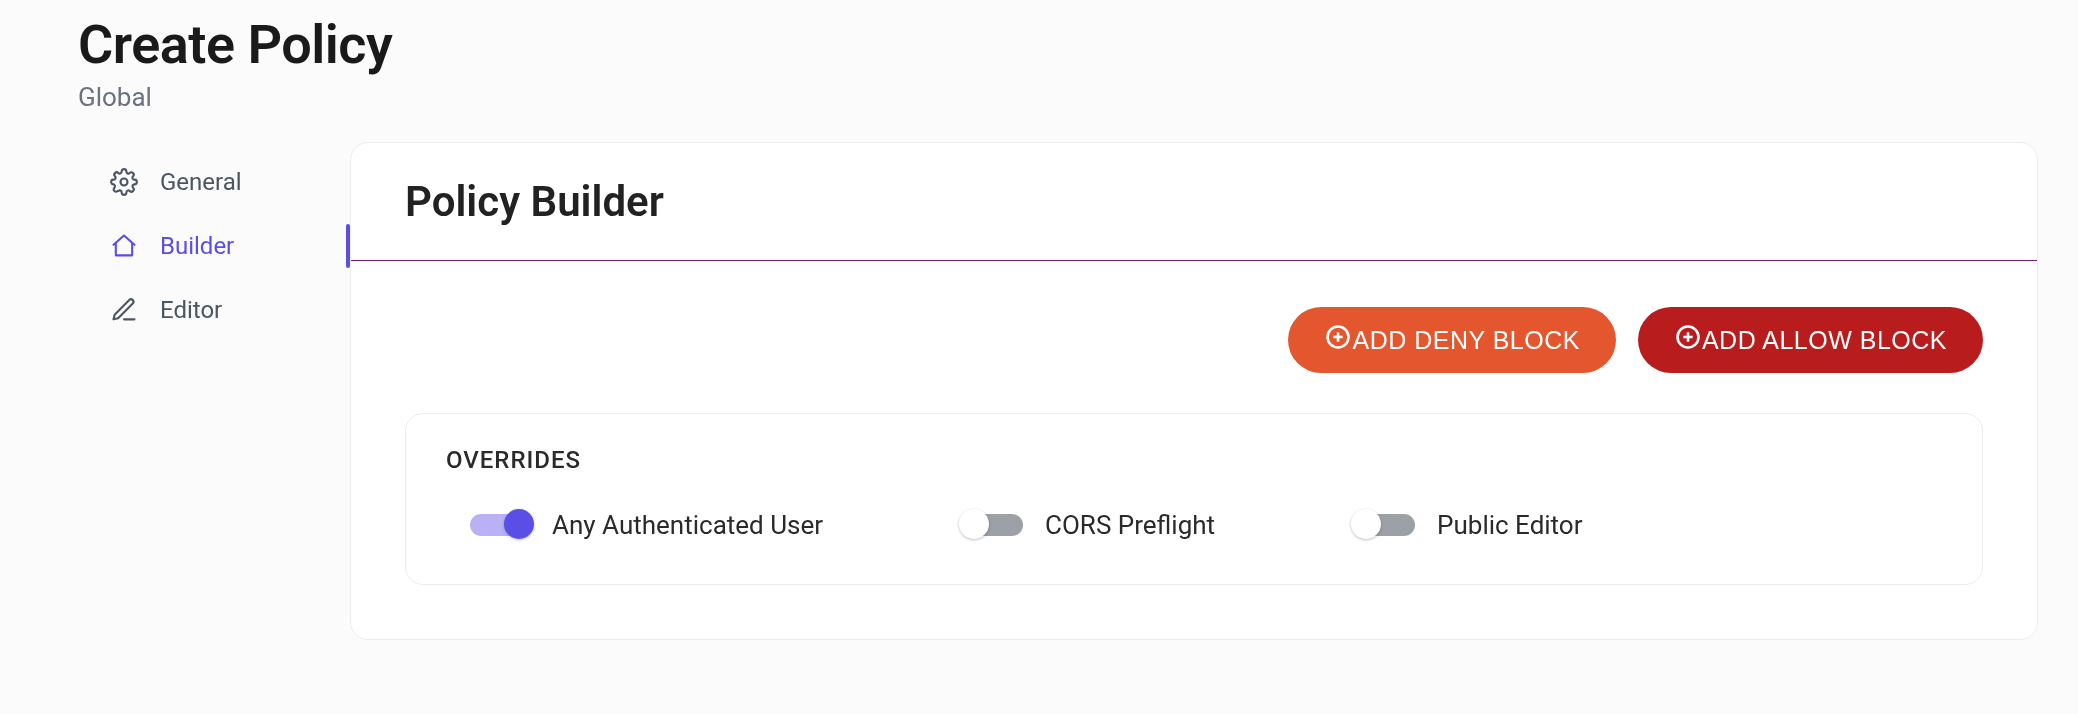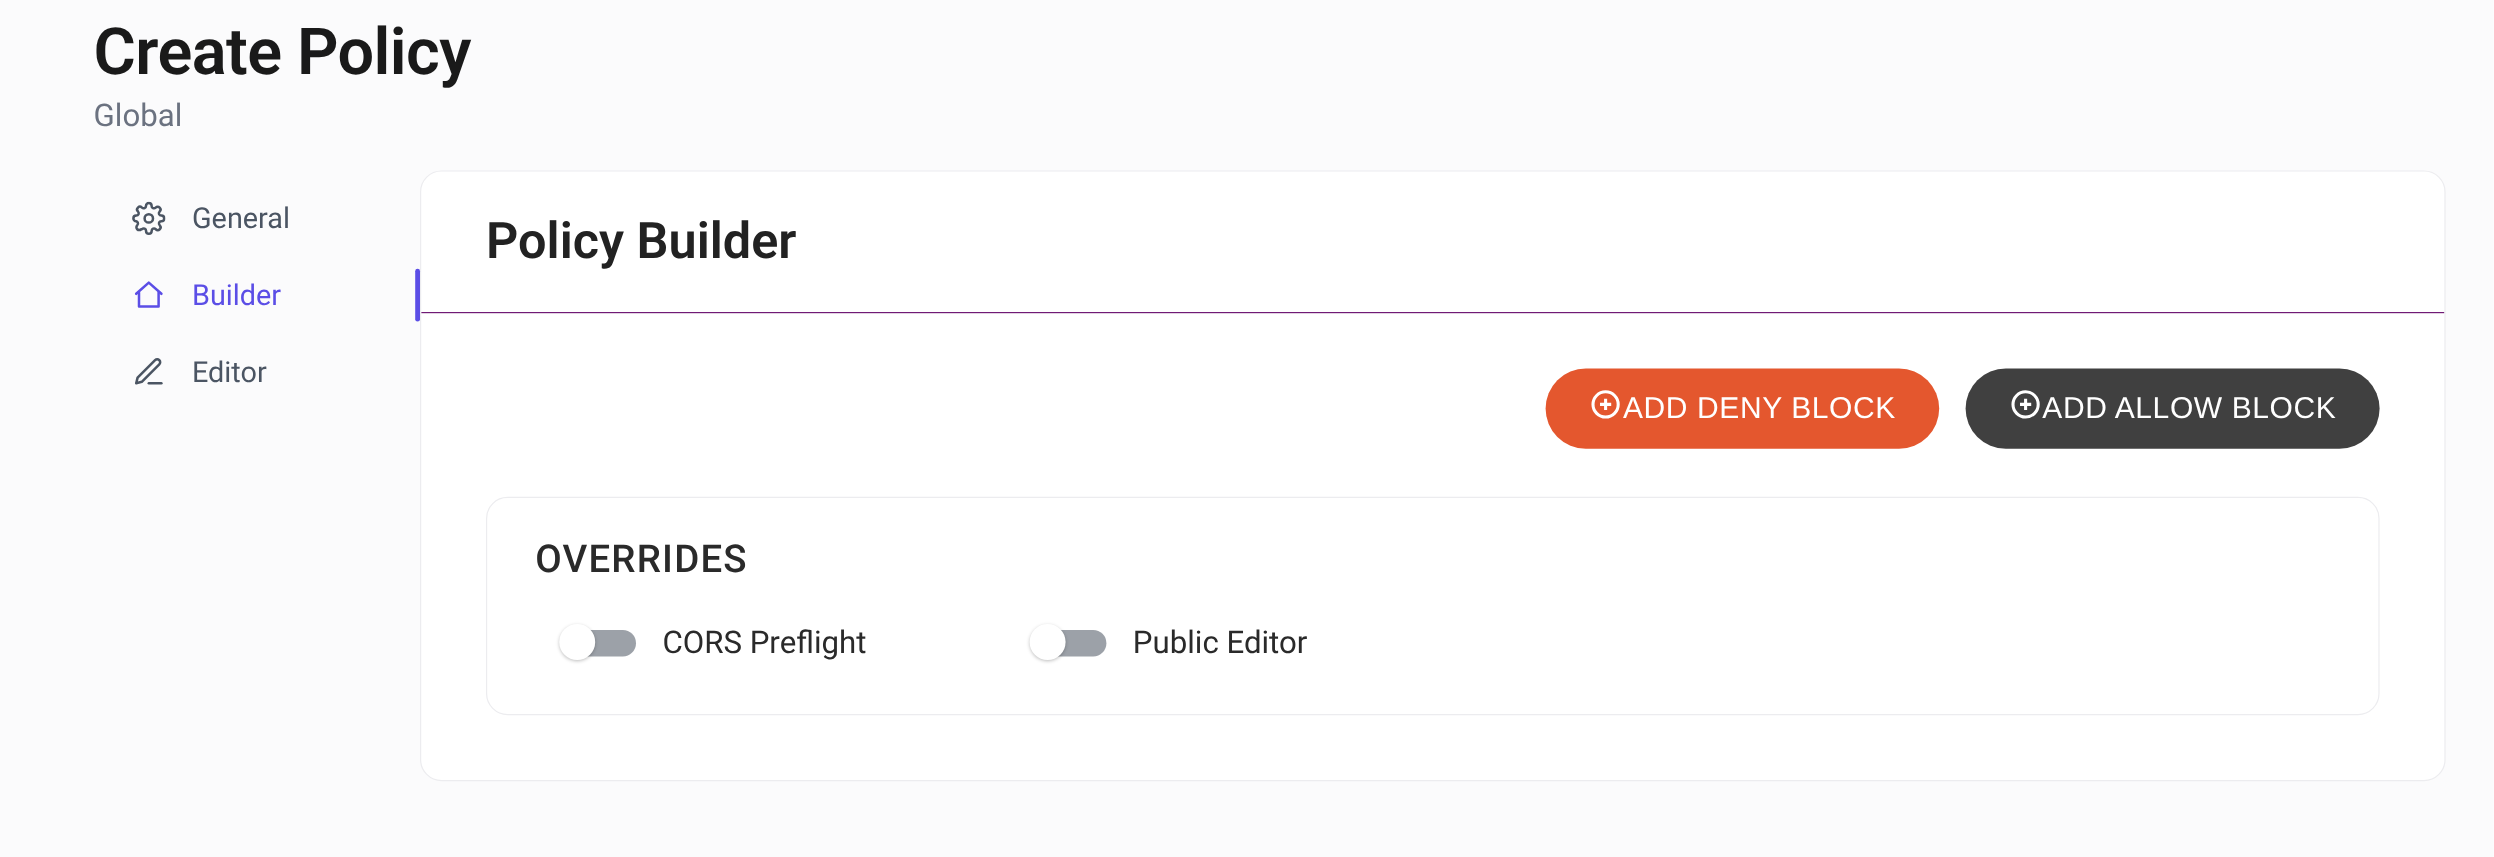--- a/index.html
+++ b/index.html
@@ -93,29 +93,29 @@
     color: #fff;
     font-size: 25px;
     font-weight: 500;
     letter-spacing: 0.5px;
     border: none;
     border-radius: 999px;
     padding: 16px 36px;
     cursor: pointer;
   }
   .pill-btn.deny { background: #e4572e; }
-  .pill-btn.allow { background: #404040; }
+  .pill-btn.allow { background: #b91c1c; }
   .pill-btn svg { width: 28px; height: 28px; stroke: #fff; fill: none; stroke-width: 2.2; }
   .card {
     border: 1px solid #ececef;
     border-radius: 18px;
     padding: 32px 40px 44px 40px;
   }
   .card-title {
-    font-size: 32px;
+    font-size: 24px;
     font-weight: 500;
     letter-spacing: 1px;
     color: #2a2a2a;
     margin-bottom: 36px;
   }
   .toggle-row {
     display: flex;
     gap: 140px;
     align-items: center;
     padding-left: 24px;
@@ -214,20 +214,26 @@
                 </svg>
             </span>
             <span>ADD ALLOW BLOCK</span>
           </button>
         </div>
 
         <div class="card">
           <div class="card-title">OVERRIDES</div>
           <div class="toggle-row">
 
+            <div class="toggle-item">
+              <div class="toggle on">
+                  <div class="knob"></div>
+                </div>
+              <span class="toggle-label">Any Authenticated User</span>
+            </div>
 
             <div class="toggle-item">
               <div class="toggle off">
                   <div class="knob"></div>
                 </div>
               <span class="toggle-label">CORS Preflight</span>
             </div>
 
             <div class="toggle-item">
               <div class="toggle off">

